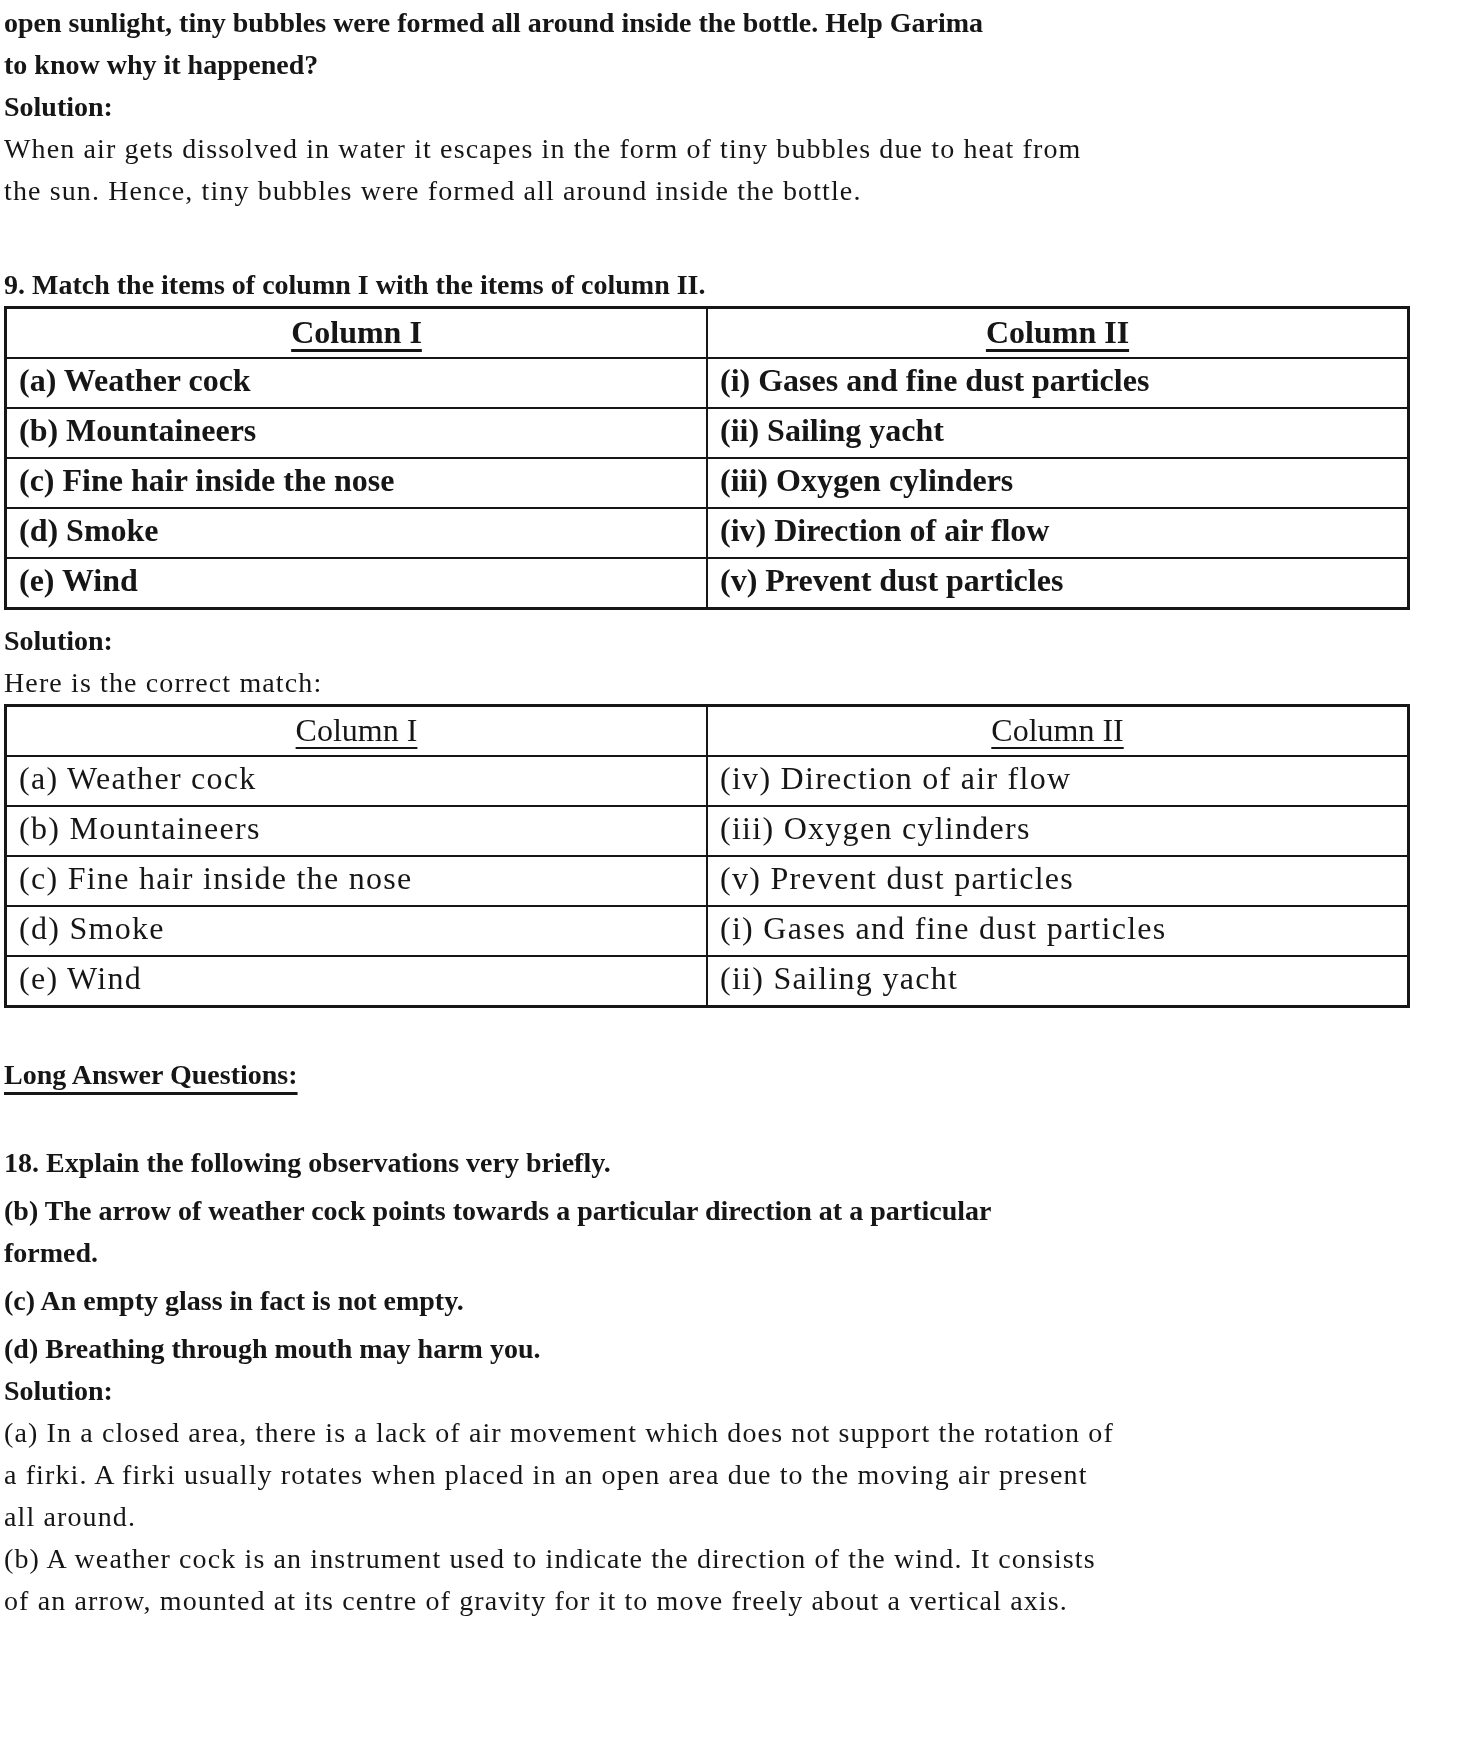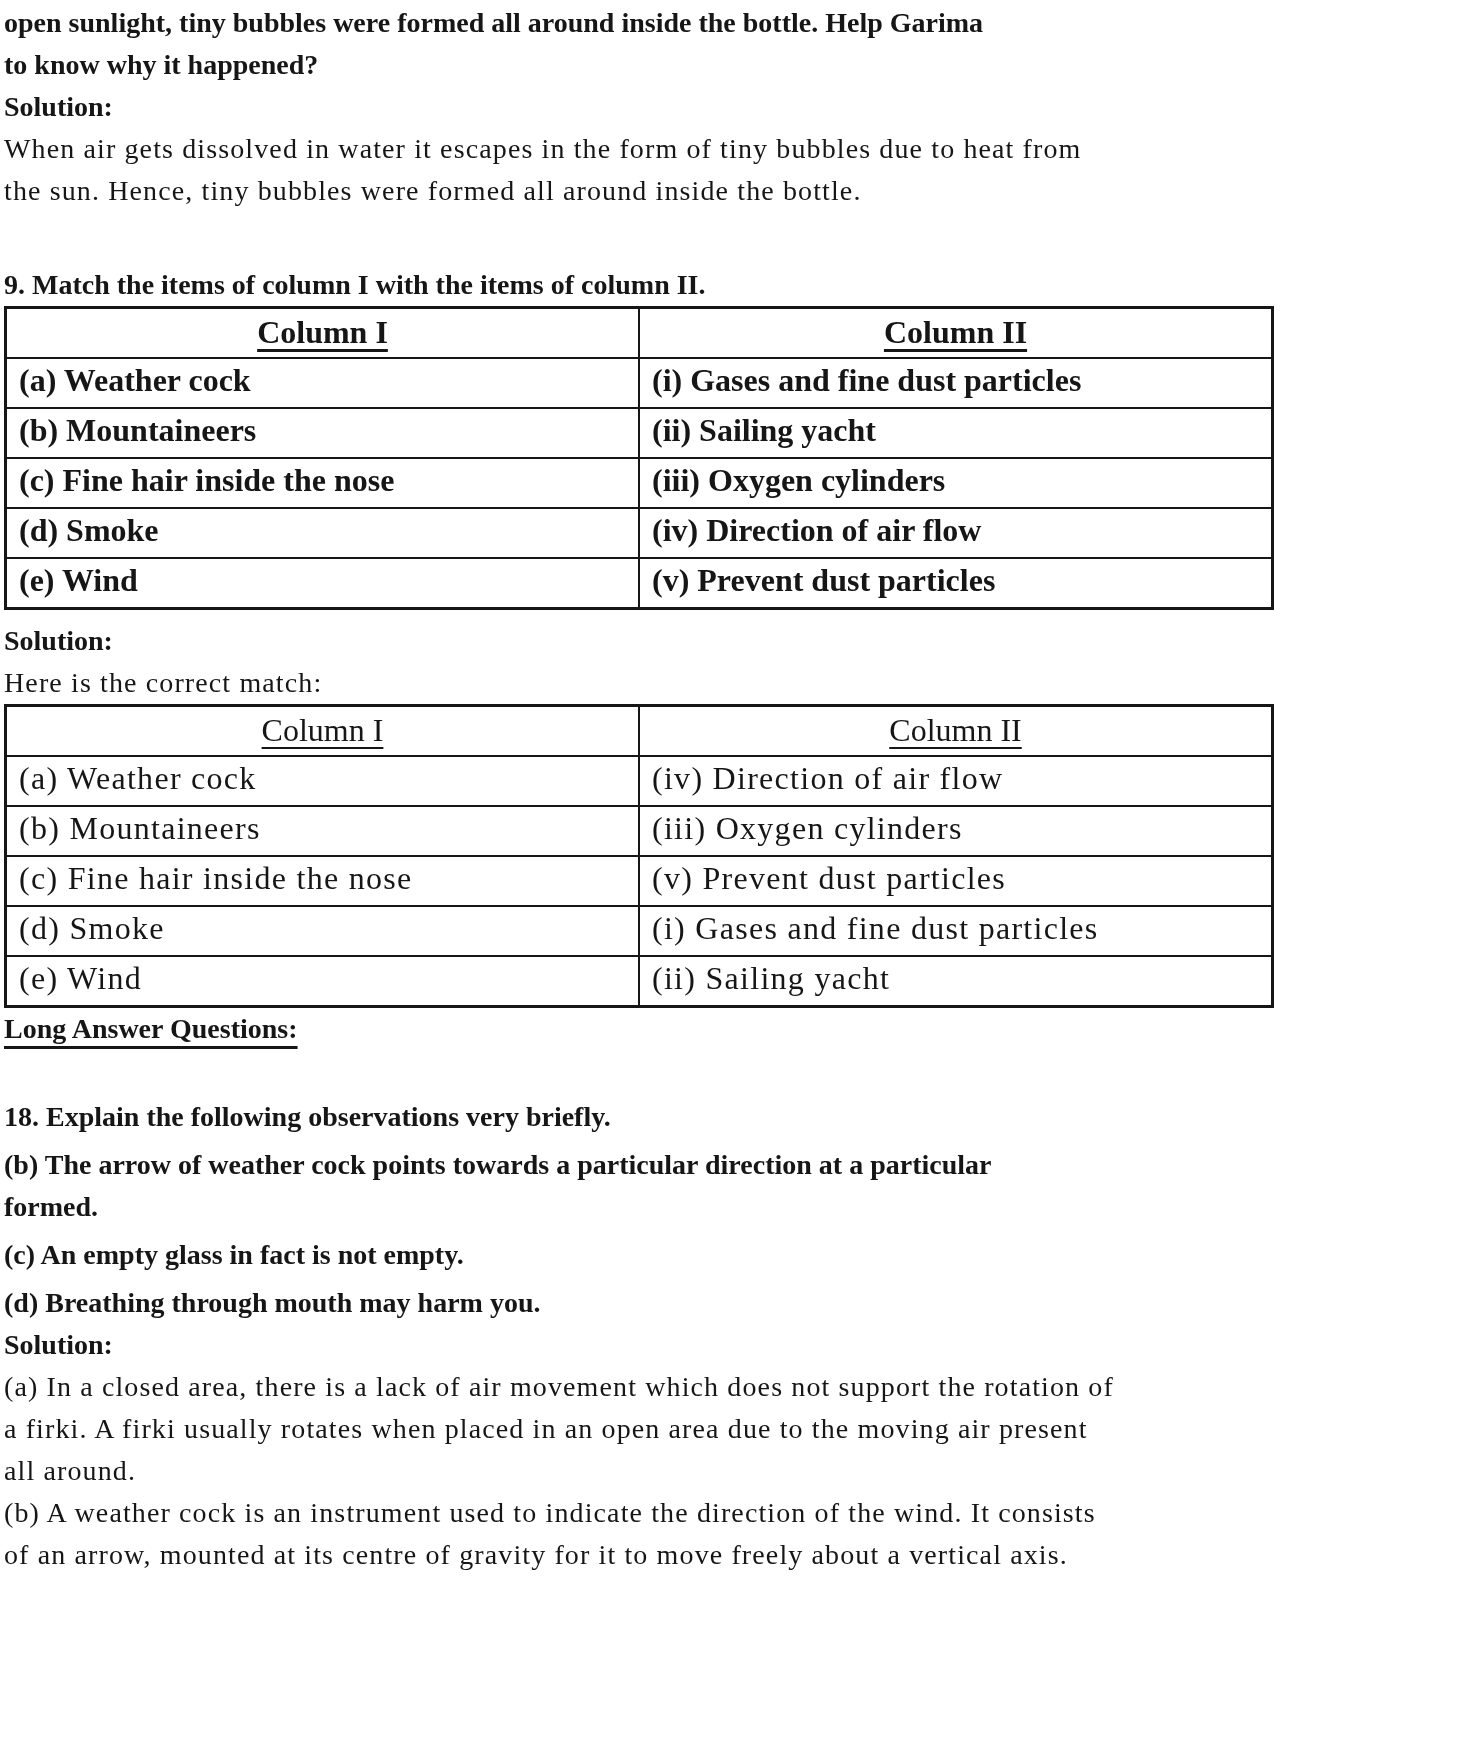--- a/index.html
+++ b/index.html
@@ -13,29 +13,29 @@
   .page { width: 1468px; height: 1744px; padding: 2px 10px 0 4px; }
 
   .para { font-size: 28px; line-height: 42px; }
   .line { display: block; }
   .b { font-weight: bold; }
   .reg { letter-spacing: 0.04em; }
   .maxw { max-width: 1390px; }
 
   .q16-heading { margin-top: 52px; }
   .sol16 { margin-top: 10px; }
-  .long-answer { }
+  .long-answer { margin-top: 46px; }
   .u3 { text-decoration: underline; text-decoration-thickness: 3px; text-underline-offset: 8px; }
   .q17-heading { margin-top: 46px; }
   .part { margin-top: 6px; }
   .ans-b { }
 
   table {
     border-collapse: collapse;
-    width: 1270px;
+    width: 1406px;
     table-layout: fixed;
     border: 3px solid #161616;
   }
   th, td {
     border: 2px solid #161616;
     font-size: 32px; line-height: 42px;
     vertical-align: top;
   }
   th { text-align: center; padding: 2px 12px 4px; }
   td { padding: 0 12px 6px; }

